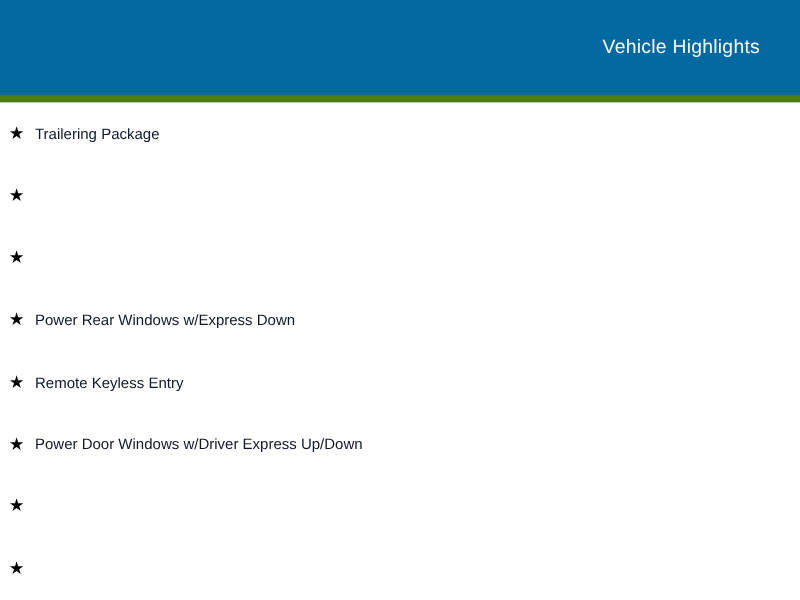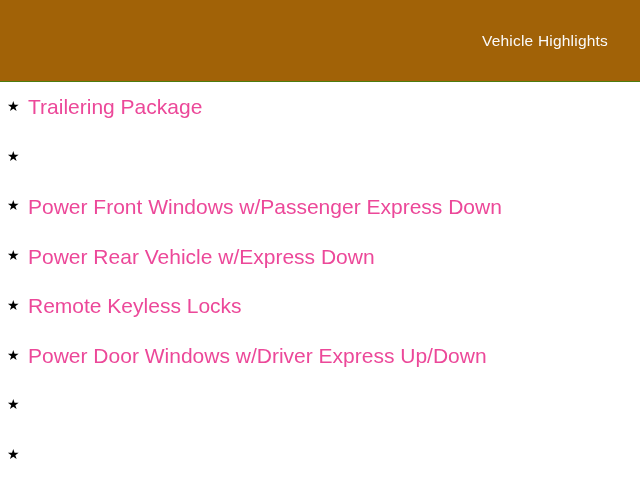--- a/index.html
+++ b/index.html
@@ -15,22 +15,22 @@
   }
   .screen {
     width: 640px;
     height: 480px;
     display: flex;
     flex-direction: column;
   }
   .topbar {
     height: 82px;
     flex: 0 0 82px;
-    background: #a16207;
-    border-bottom: 1px solid #4d7c0f;
+    background: #0369a1;
+    border-bottom: 6px solid #4d7c0f;
     display: flex;
     align-items: center;
     justify-content: flex-end;
     padding-right: 32px;
     box-sizing: border-box;
   }
   .topbar h1 {
     margin: 0;
     font-size: 15.5px;
     font-weight: 400;
@@ -53,22 +53,22 @@
     width: 21px;
     flex: 0 0 21px;
     font-size: 14px;
     line-height: 1;
     color: #000000;
     text-align: left;
     position: relative;
     top: -1px;
   }
   .label {
-    font-size: 21px;
-    color: #ec4899;
+    font-size: 12px;
+    color: #0f172a;
     line-height: 1.2;
     white-space: nowrap;
   }
 </style>
 </head>
 <body>
 
 <div class="screen">
 
   <header class="topbar">
@@ -81,31 +81,30 @@
       <span class="star">★</span>
       <span class="label">Trailering Package</span>
     </div>
 
     <div class="row">
       <span class="star">★</span>
     </div>
 
     <div class="row">
       <span class="star">★</span>
-      <span class="label">Power Front Windows w/Passenger Express Down</span>
     </div>
 
     <div class="row">
       <span class="star">★</span>
-      <span class="label">Power Rear Vehicle w/Express Down</span>
+      <span class="label">Power Rear Windows w/Express Down</span>
     </div>
 
     <div class="row">
       <span class="star">★</span>
-      <span class="label">Remote Keyless Locks</span>
+      <span class="label">Remote Keyless Entry</span>
     </div>
 
     <div class="row">
       <span class="star">★</span>
       <span class="label">Power Door Windows w/Driver Express Up/Down</span>
     </div>
 
     <div class="row">
       <span class="star">★</span>
     </div>

